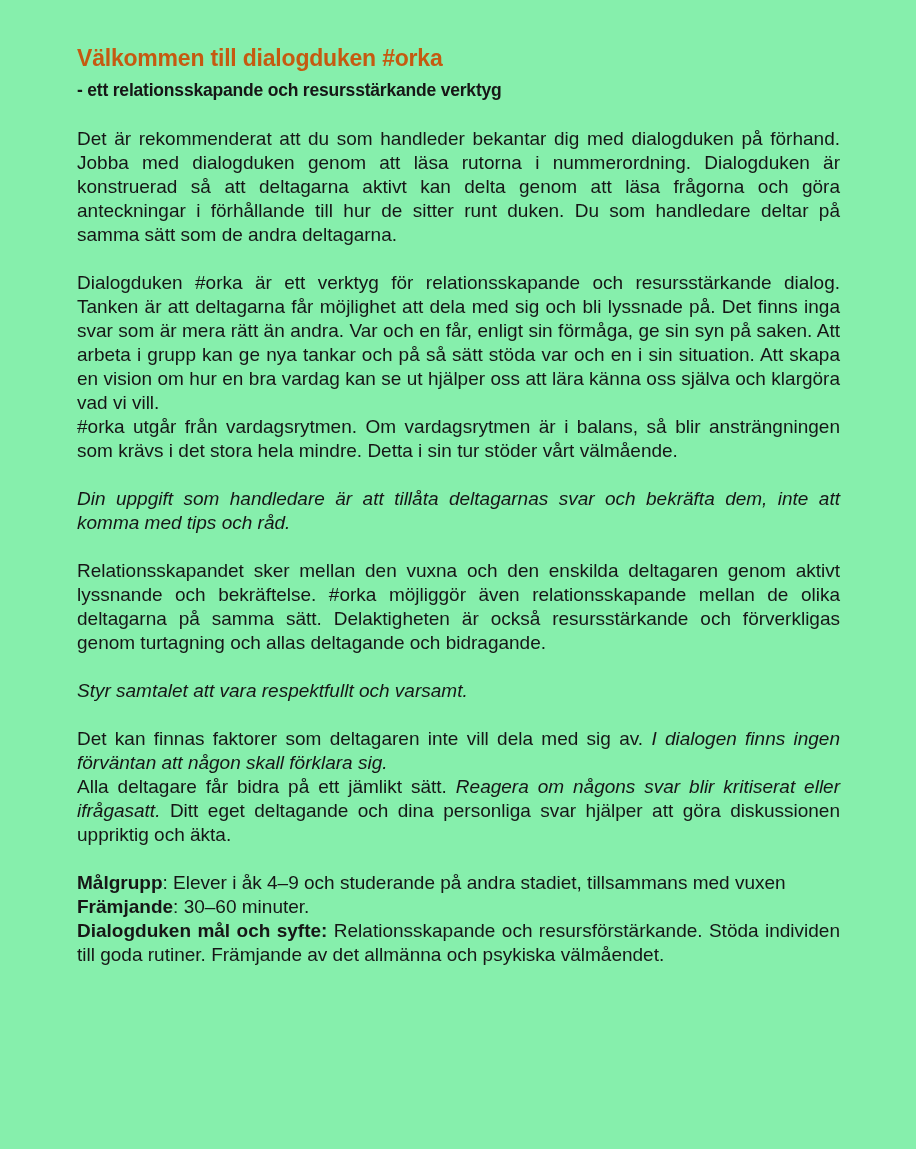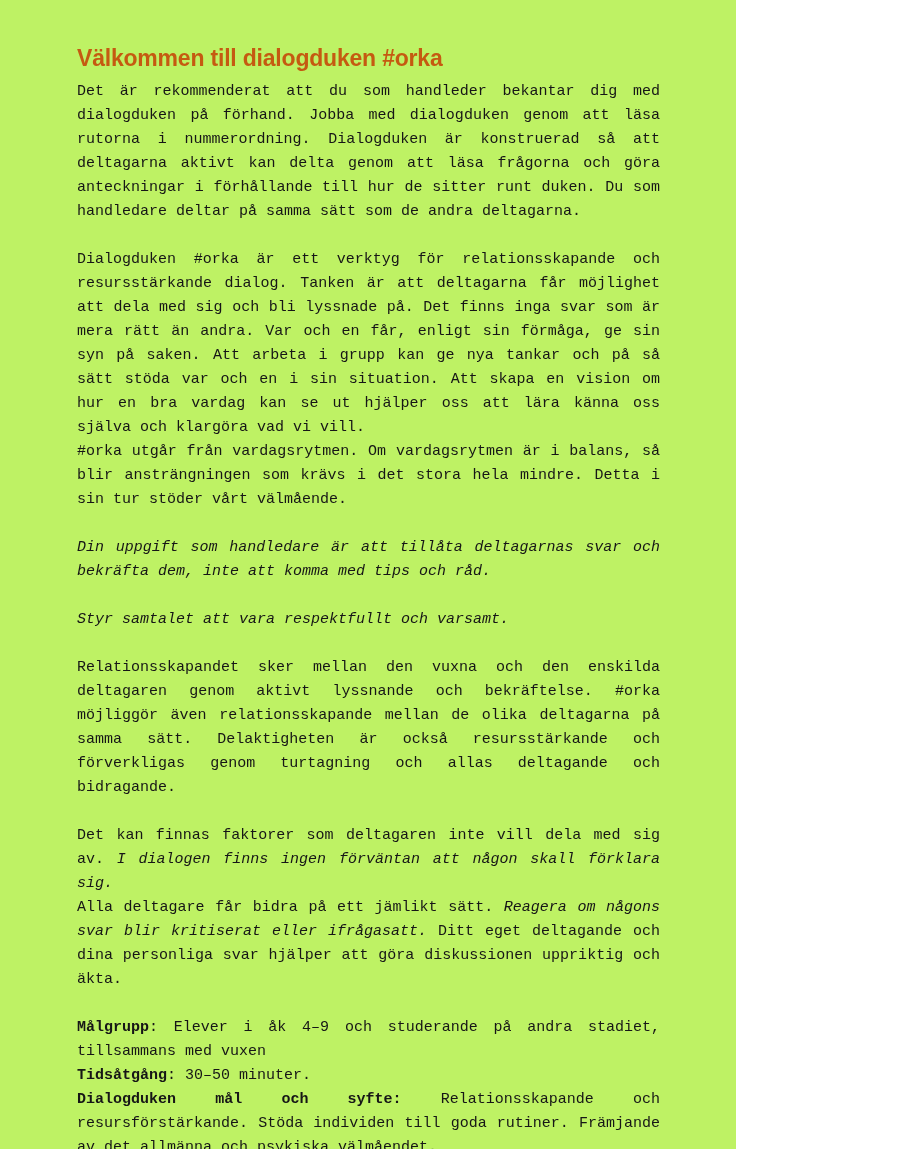--- a/index.html
+++ b/index.html
@@ -1,21 +1,21 @@
 <!DOCTYPE html>
 <html style="--accent: #C55A11;"><head>
 <meta charset="utf-8">
 <style>
   :root { --accent: #C55A11; --ink: #161616; }
   * { box-sizing: border-box; }
   html, body { margin: 0; padding: 0; background: #ffffff; }
   .page {
-    width: 736px;
+    width: 916px;
     height: 1149px;
-    background: #bef264;
+    background: #86efac;
     padding: 45px 76px 0 77px;
     overflow: hidden;
   }
   .title {
     font-family: "Liberation Sans", sans-serif;
     font-weight: 700;
     font-size: 23px;
     line-height: 27px;
     color: var(--accent);
     margin: 0 0 8px 0;
@@ -24,51 +24,52 @@
   .subtitle {
     font-family: "Liberation Sans", sans-serif;
     font-weight: 700;
     font-size: 17.5px;
     line-height: 21px;
     color: var(--ink);
     margin: 0 0 26px 0;
     letter-spacing: -0.2px;
   }
   .body {
-    font-family: Liberation Mono, monospace;
-    font-size: 15px;
+    font-family: Liberation Sans, sans-serif;
+    font-size: 19px;
     line-height: 24px;
     color: var(--ink);
     text-align: justify;
     margin: 0 0 24px 0;
   }
   .italic { font-style: italic; }
   .info p { margin: 0; }
   .info b { font-weight: 700; margin-top: 40px; }
 </style>
 </head>
 <body>
 
 <div class="page">
 
   <h1 class="title">Välkommen till dialogduken #orka</h1>
 
+  <h2 class="subtitle">- ett relationsskapande och resursstärkande verktyg</h2>
 
   <p class="body">Det är rekommenderat att du som handleder bekantar dig med dialogduken på förhand. Jobba med dialogduken genom att läsa rutorna i nummerordning. Dialogduken är konstruerad så att deltagarna aktivt kan delta genom att läsa frågorna och göra anteckningar i förhållande till hur de sitter runt duken. Du som handledare deltar på samma sätt som de andra deltagarna.</p>
 
   <p class="body"><span>Dialogduken #orka är ett verktyg för relationsskapande och resursstärkande dialog. Tanken är att deltagarna får möjlighet att dela med sig och bli lyssnade på. Det finns inga svar som är mera rätt än andra. Var och en får, enligt sin förmåga, ge sin syn på saken. Att arbeta i grupp kan ge nya tankar och på så sätt stöda var och en i sin situation. Att skapa en vision om hur en bra vardag kan se ut hjälper oss att lära känna oss själva och klargöra vad vi vill.</span><br><span>#orka utgår från vardagsrytmen. Om vardagsrytmen är i balans, så blir ansträngningen som krävs i det stora hela mindre. Detta i sin tur stöder vårt välmående.</span></p>
 
   <p class="body italic">Din uppgift som handledare är att tillåta deltagarnas svar och bekräfta dem, inte att komma med tips och råd.</p>
 
+  <p class="body">Relationsskapandet sker mellan den vuxna och den enskilda deltagaren genom aktivt lyssnande och bekräftelse. #orka möjliggör även relationsskapande mellan de olika deltagarna på samma sätt. Delaktigheten är också resursstärkande och förverkligas genom turtagning och allas deltagande och bidragande.</p>
+
   <p class="body italic">Styr samtalet att vara respektfullt och varsamt.</p>
-
-  <p class="body">Relationsskapandet sker mellan den vuxna och den enskilda deltagaren genom aktivt lyssnande och bekräftelse. #orka möjliggör även relationsskapande mellan de olika deltagarna på samma sätt. Delaktigheten är också resursstärkande och förverkligas genom turtagning och allas deltagande och bidragande.</p>
 
   <p class="body"><span>Det kan finnas faktorer som deltagaren inte vill dela med sig av. </span><span class="italic">I dialogen finns ingen förväntan att någon skall förklara sig.</span><br><span>Alla deltagare får bidra på ett jämlikt sätt. </span><span class="italic">Reagera om någons svar blir kritiserat eller ifrågasatt.</span><span> Ditt eget deltagande och dina personliga svar hjälper att göra diskussionen uppriktig och äkta.</span></p>
 
 
   <div class="info">
     <p class="body"><b>Målgrupp</b><span>: Elever i åk 4–9 och studerande på andra stadiet, tillsammans med vuxen</span></p>
-    <p class="body"><b>Tidsåtgång</b><span>: 30–50 minuter.</span></p>
+    <p class="body"><b>Främjande</b><span>: 30–60 minuter.</span></p>
     <p class="body"><b>Dialogduken mål och syfte:</b><span> Relationsskapande och resursförstärkande. Stöda individen till goda rutiner. Främjande av det allmänna och psykiska välmåendet.</span></p>
   </div>
 
 </div>
 
 </body></html>

